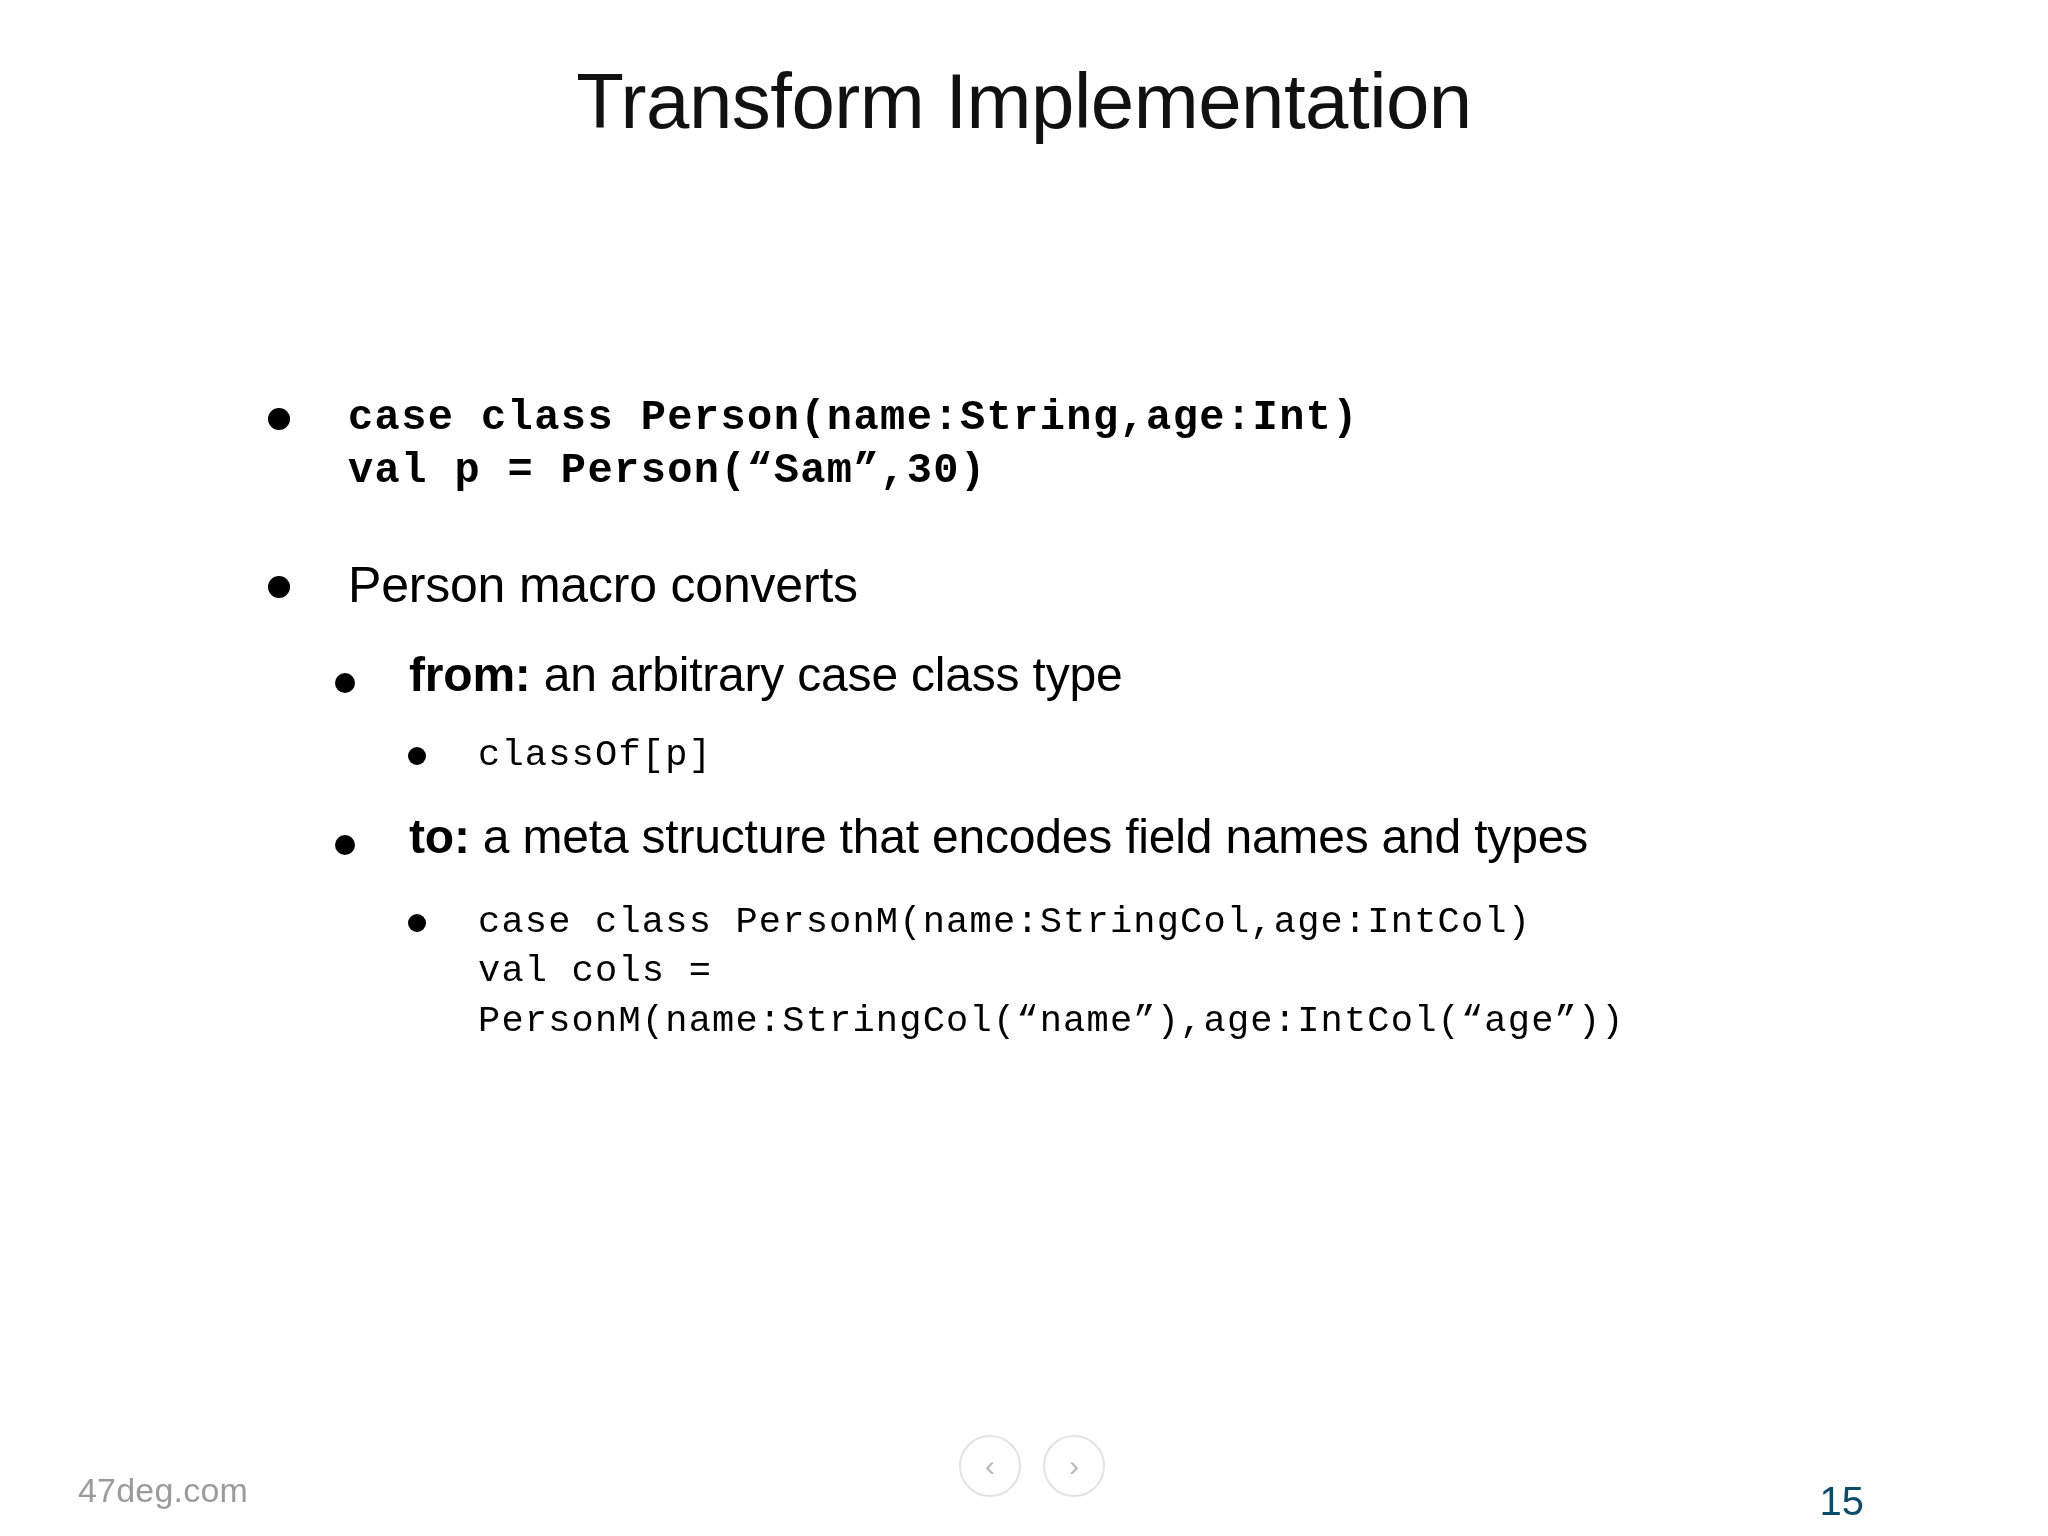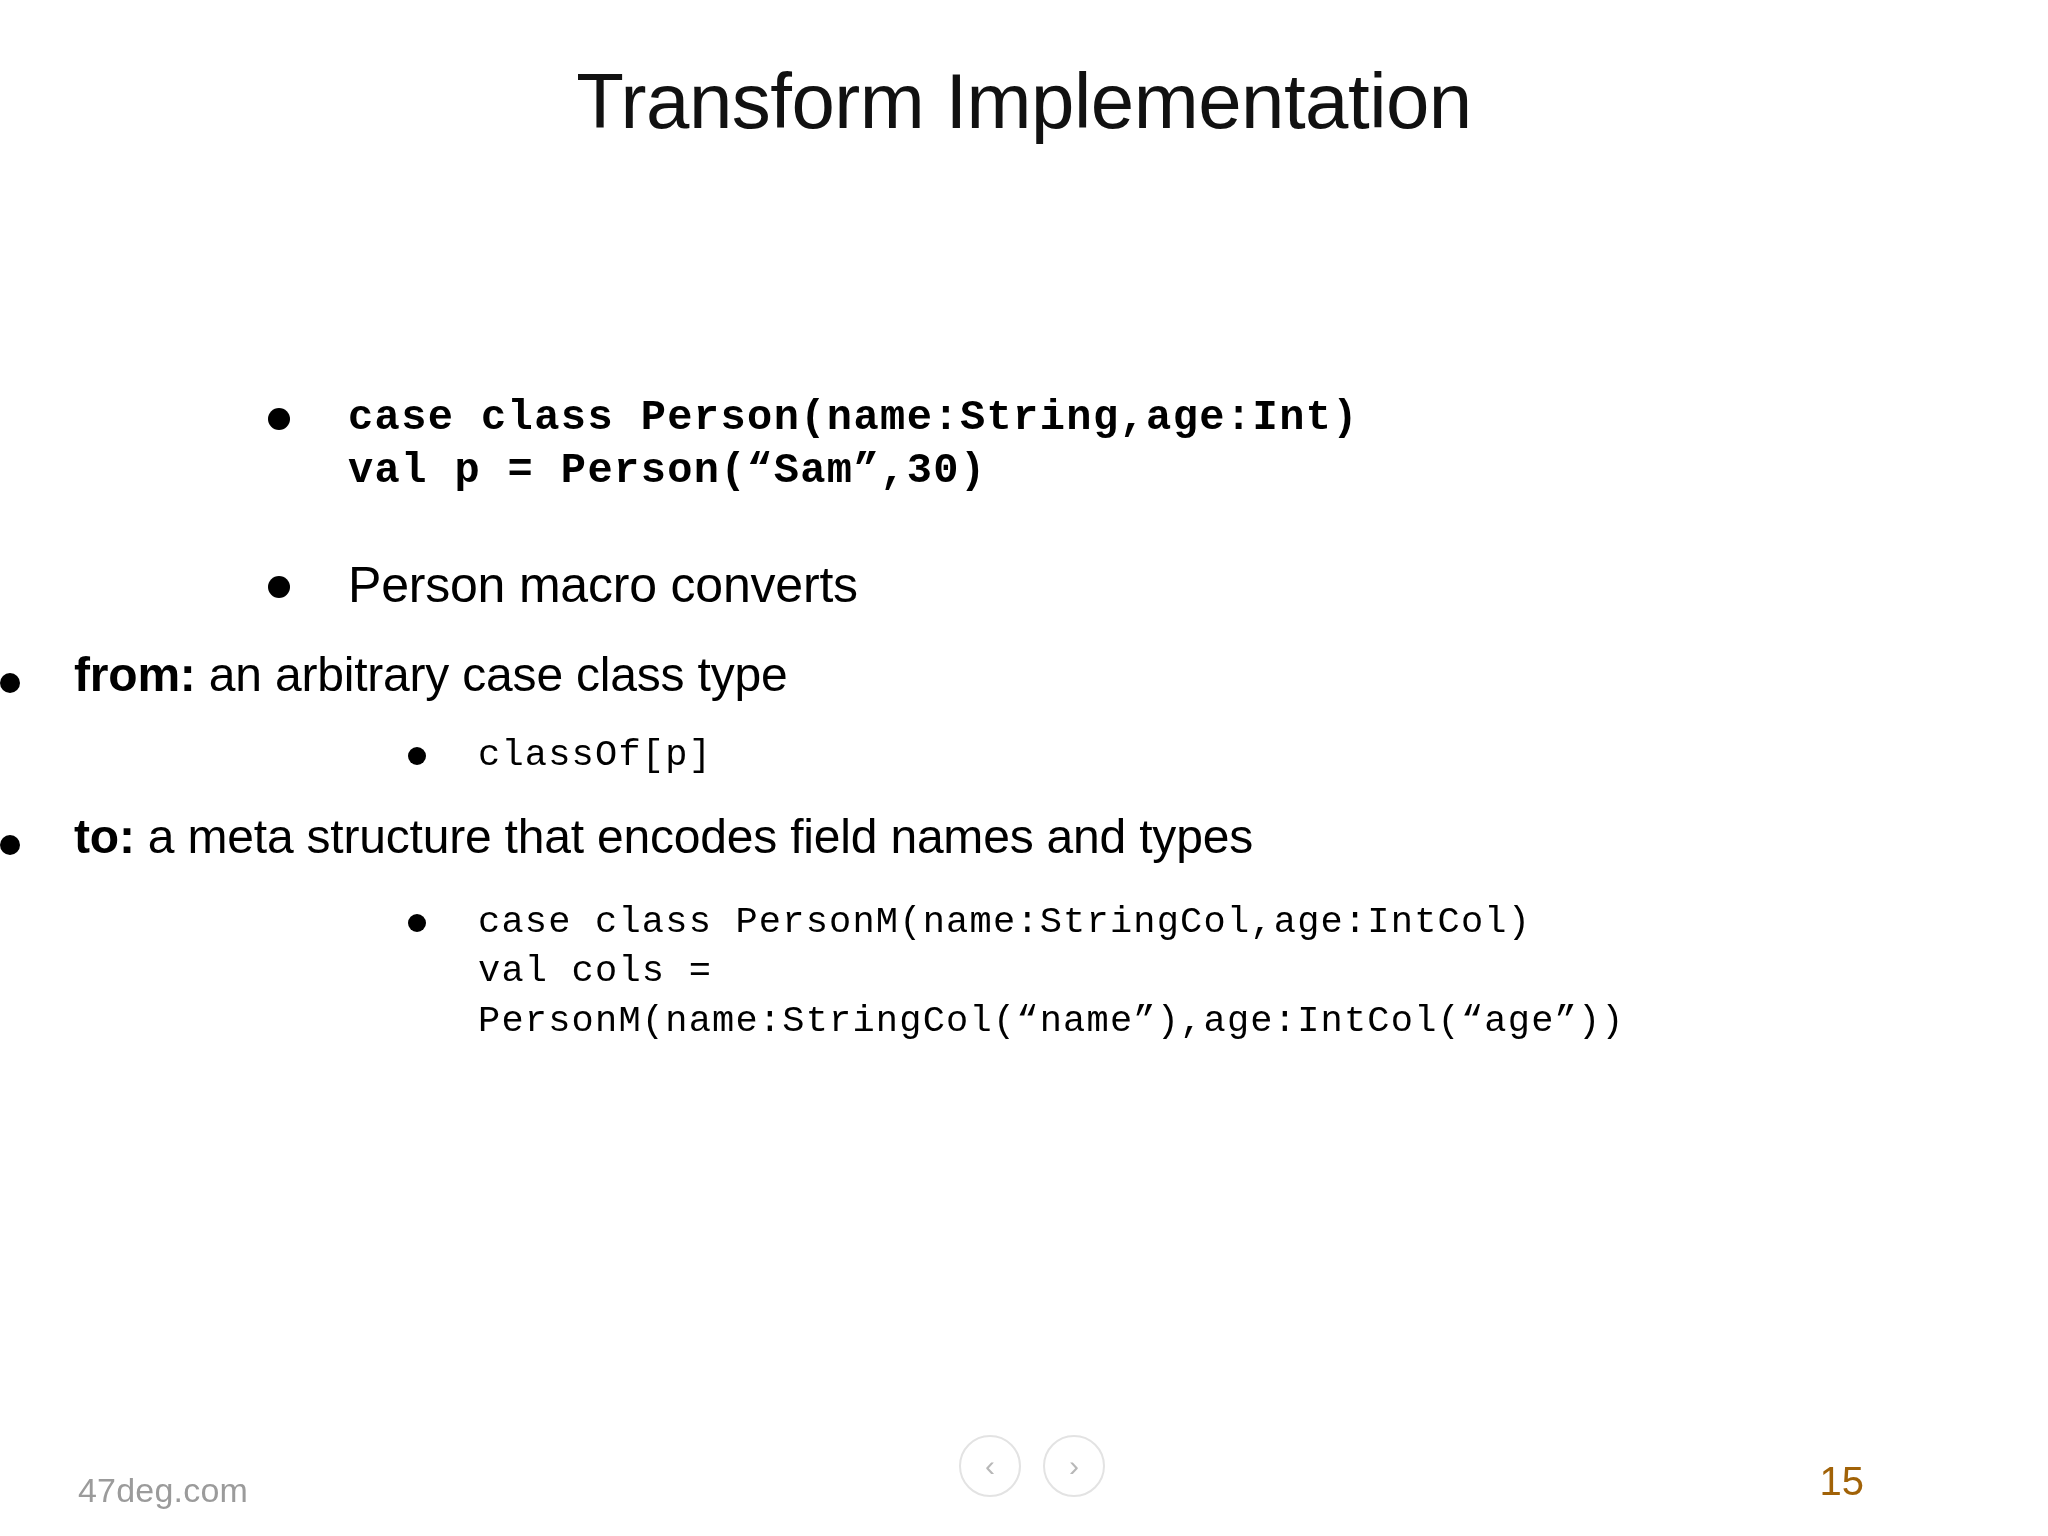--- a/index.html
+++ b/index.html
@@ -78,21 +78,21 @@
   .lvl1-code .bullet-text {
     font-family: "Liberation Mono", monospace;
     font-weight: 700;
     font-size: 42px;
     line-height: 1.26;
     letter-spacing: 1.4px;
   }
   .lvl1-code .dot { margin-top: 16px; }
 
   
-  .lvl2 { }
+  .lvl2 { padding-left: 335px; }
   .lvl2 .dot { width: 20px; height: 20px; margin-top: 26px; margin-right: 54px; }
   .lvl2 .bullet-text {
     font-size: 48px;
     line-height: 1.18;
     letter-spacing: -0.2px;
   }
   .lvl2 .bullet-text b { font-weight: 700; }
 
   
   .lvl3 { padding-left: 408px; }
@@ -132,23 +132,23 @@
     transform: translateX(-50%);
     bottom: 26px;
     font-size: 31px;
     color: #6d6d6d;
     letter-spacing: 0.6px;
     white-space: pre;
   }
   .footer-right {
     position: absolute;
     right: 72px;
-    bottom: 32px;
+    bottom: 12px;
     font-size: 40px;
-    color: #a16207;
+    color: #0c4a6e;
   }
 
   .nav-circles {
     position: absolute;
     left: 959px;
     bottom: 37px;
     width: 156px;
     height: 64px;
   }
   .nav-btn {

